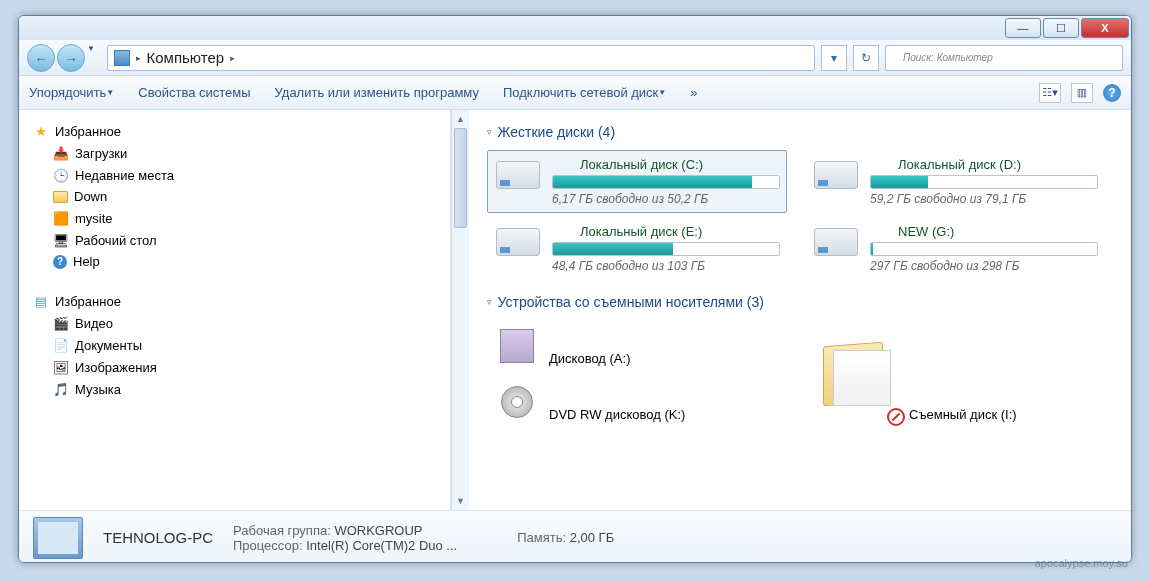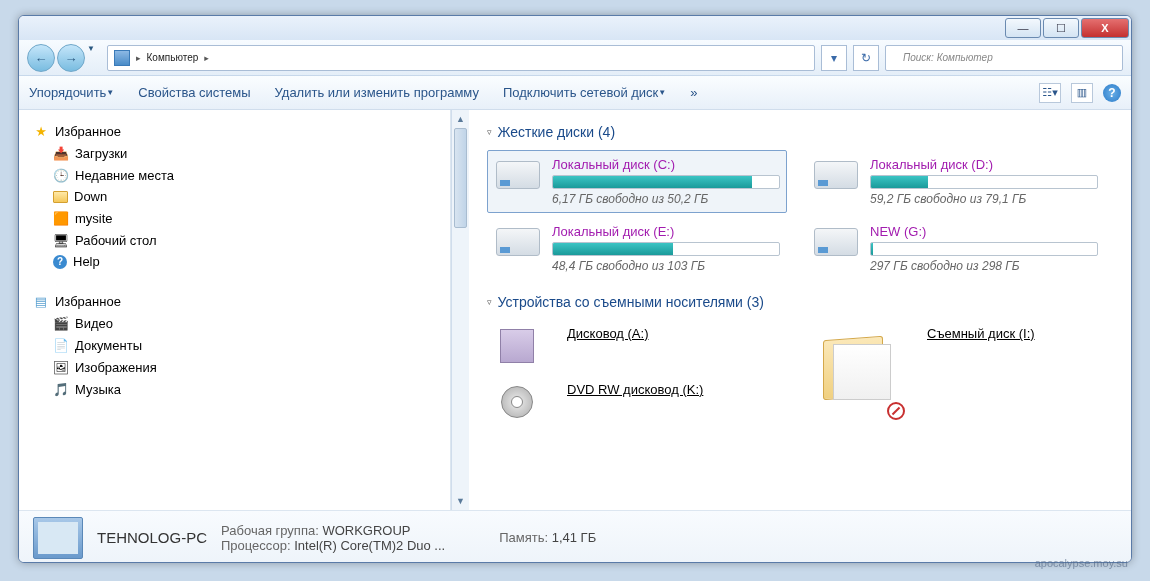--- a/index.html
+++ b/index.html
@@ -10,21 +10,21 @@
 .win-btn.min {background:linear-gradient(#f3f8fd,#d4e4f3);}
 .win-btn.max {background:linear-gradient(#f3f8fd,#d4e4f3);}
 .win-btn.close {background:linear-gradient(#e57070,#c43030); color:#fff; font-weight:bold; width:48px;}
 .navbar { height:36px; background:linear-gradient(#f7fbff,#e4eef8); display:flex; align-items:center; padding:0 8px; gap:6px; border-bottom:1px solid #c7d8eb;}
 .nav-btns { display:flex; gap:2px; }
 .nav-circle { width:28px; height:28px; border-radius:50%; background:linear-gradient(#c5e6fa,#79bce0); border:1px solid #6fa7c9; display:flex; align-items:center; justify-content:center; color:#2a5880; font-size:13px; cursor:pointer; }
 .nav-drop { width:14px; font-size:8px; color:#2a5880; cursor:pointer; }
 .breadcrumb { flex:1; height:26px; background:#fff; border:1px solid #a9bdd6; border-radius:2px; display:flex; align-items:center; padding:0 6px; gap:6px; }
 .bc-icon { width:16px; height:16px; background:linear-gradient(#8cb8e4,#4a8cc8); border:1px solid #3a7ab8; }
 .bc-sep { font-size:9px; color:#555; }
-.bc-item { font-size:10px; color:#222; cursor:pointer; }
+.bc-item { font-size:15px; color:#222; cursor:pointer; }
 .refresh-btn { width:26px; height:26px; border:1px solid #a9bdd6; background:#fff; display:flex; align-items:center; justify-content:center; color:#3a6aa8; font-size:12px; cursor:pointer; }
 .search { width:238px; height:26px; background:#fff; border:1px solid #a9bdd6; border-radius:2px; padding:0 17px; font-size:10px; font-style:italic; color:#888; display:flex; align-items:center; }
 .toolbar { height:34px; background:linear-gradient(#fafdff,#e8f0f9); border-bottom:1px solid #d0ddec; display:flex; align-items:center; padding:0 10px; gap:24px; font-size:13px; color:#2a558a; }
 .tb-item { cursor:pointer; display:flex; align-items:center; gap:0; }
 .tb-arrow { font-size:8px; }
 .tb-right { margin-left:auto; display:flex; align-items:center; gap:10px; }
 .tb-ico { width:22px; height:20px; border:1px solid #b8c8db; background:#fff; cursor:pointer; display:flex; align-items:center; justify-content:center; font-size:11px; }
 .help-ico { width:18px; height:18px; border-radius:50%; background:radial-gradient(#6ab0e8,#2a7ac8); color:#fff; font-weight:bold; font-size:12px; display:flex; align-items:center; justify-content:center; cursor:pointer; }
 .body { display:flex; height:400px; }
 .sidebar { width:432px; border-right:1px solid #dce6f0; padding:10px 14px; overflow-y:auto; font-size:13px; }
@@ -42,35 +42,35 @@
 .main { flex:1; padding:10px 18px; overflow:auto; }
 .section-head { font-size:14px; color:#1a4a8a; margin:4px 0 10px; display:flex; align-items:center; gap:6px; cursor:pointer; }
 .tri { font-size:9px; color:#555; }
 .drives { display:flex; flex-wrap:wrap; gap:4px 18px; }
 .drive { width:300px; display:flex; gap:10px; padding:6px; border:1px solid transparent; border-radius:2px; cursor:pointer; }
 .drive.sel { border-color:#7da2ce; background:rgba(125,162,206,.12); }
 .drv-icon { width:48px; height:36px; display:flex; align-items:center; justify-content:center; }
 .hdd { width:44px; height:28px; background:linear-gradient(#f4f6f8,#d4dce4); border:1px solid #b0bcc8; border-radius:3px; position:relative; }
 .hdd::after { content:""; position:absolute; bottom:2px; left:3px; width:10px; height:6px; background:#5a9ad4; }
 .drv-body { flex:1; font-size:13px; }
-.drv-name { color:#a21caf; margin-bottom:3px; }
+.drv-name { color:#14532d; margin-bottom:3px;margin-left:28px; }
 .drv-bar { height:14px; background:#fff; border:1px solid #b8c4d0; border-radius:2px; overflow:hidden; margin-bottom:3px; }
 .drv-fill { height:100%; background:linear-gradient(#3bc4c4,#1a9a9a); }
 .drv-info { font-size:12px; color:#666;font-style:italic; }
-.rem-item { width:300px; display:flex; gap:26px; padding:6px; align-items:flex-start; cursor:pointer; font-size:13px;text-decoration:underline; }
+.rem-item { width:300px; display:flex; gap:8px; padding:6px; align-items:flex-end; cursor:pointer; font-size:13px; }
 .rem-icon { width:48px; height:40px; display:flex; align-items:center; justify-content:center; }
 .floppy { width:34px; height:34px; background:linear-gradient(#d8cce8,#b8a8d0); border:1px solid #9080a8; }
 .dvd { width:32px; height:32px; border-radius:50%; background:radial-gradient(#eee,#aaa); border:1px solid #888; position:relative; }
 .dvd::after { content:""; position:absolute; inset:0; margin:auto; width:10px; height:10px; border-radius:50%; background:#fff; border:1px solid #888; }
 .big-folder { width:74px; height:74px; position:relative; }
 .bf-back { position:absolute; left:4px; top:4px; width:60px; height:60px; background:linear-gradient(#fbe8b8,#f0d080); border:1px solid #d4a84a; border-radius:3px; transform:skewY(-4deg); }
 .bf-front { position:absolute; left:14px; top:10px; width:58px; height:56px; background:linear-gradient(#fff,#f0f0f0); border:1px solid #ccc; }
 .no-badge { position:absolute; right:-12px; bottom:-12px; width:18px; height:18px; border-radius:50%; border:2px solid #c83030; background:#fff; }
 .no-badge::after { content:""; position:absolute; left:2px; top:6px; width:10px; height:2px; background:#c83030; transform:rotate(-45deg); }
-.statusbar { height:54px; border-top:1px solid #dce6f0; background:linear-gradient(#f8fbfe,#eef4fa); display:flex; align-items:center; padding:0 14px; gap:14px; font-size:13px; }
+.statusbar { height:54px; border-top:1px solid #dce6f0; background:linear-gradient(#f8fbfe,#eef4fa); display:flex; align-items:center; padding:0 14px; gap:20px; font-size:13px; }
 .pc-icon { width:50px; height:42px; background:linear-gradient(#a8c8e8,#6a9acc); border:1px solid #5a88b8; border-radius:2px; position:relative; }
 .pc-icon::after { content:""; position:absolute; inset:4px; background:#d8e8f4; }
 .st-lbl { color:#666; }
 .st-val { color:#444; }
 .watermark { position:absolute; right:22px; bottom:12px; font-size:11px; color:rgba(80,100,130,.6); }
 </style>
 </head>
 <body>
 
 <div class="window">
@@ -275,18 +275,18 @@
   <div class="statusbar">
     <div class="pc-icon"></div>
     <div>
       <div style="font-size:15px;color:#333">TEHNOLOG-PC</div>
     </div>
     <div style="margin-left:0">
       <div><span class="st-lbl">Рабочая группа:</span> <span class="st-val">WORKGROUP</span></div>
       <div><span class="st-lbl">Процессор:</span> <span class="st-val">Intel(R) Core(TM)2 Duo ...</span></div>
     </div>
     <div style="margin-left:40px">
-      <div><span class="st-lbl">Память:</span> <span class="st-val">1,41 ГБ</span></div>
+      <div><span class="st-lbl">Память:</span> <span class="st-val">2,00 ГБ</span></div>
     </div>
   </div>
 </div>
 
 <div class="watermark">apocalypse.moy.su</div>
 
 </body></html>

